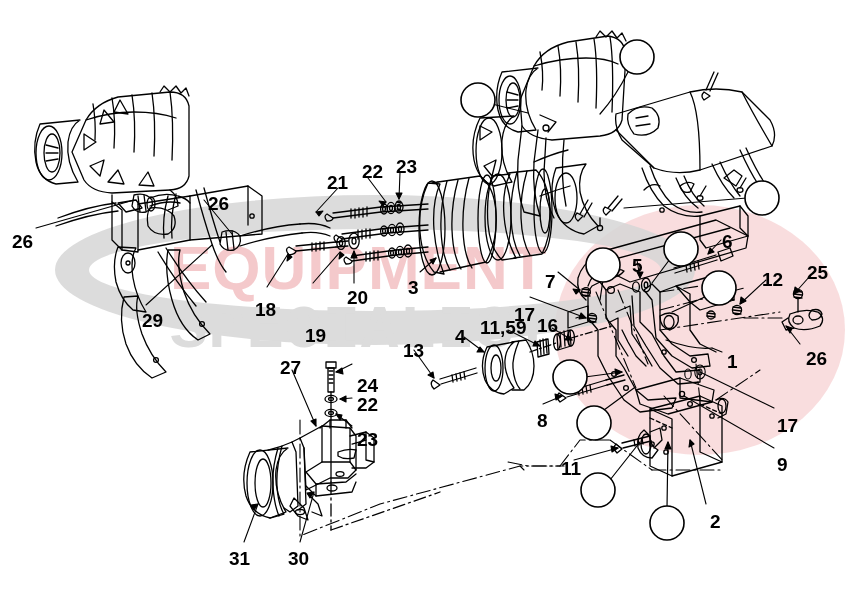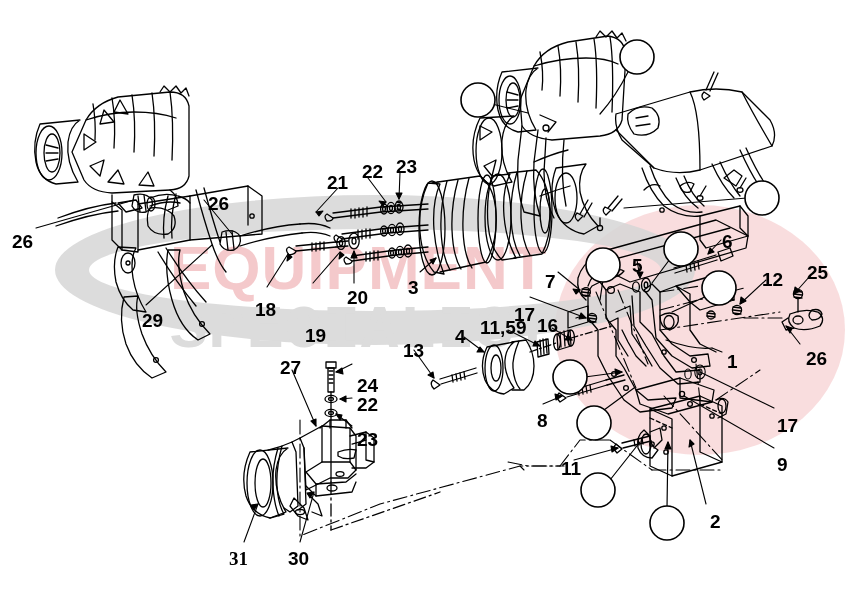--- a/index.html
+++ b/index.html
@@ -569,21 +569,21 @@
       <div class="num" style="left: 727px; top: 352px;">1</div>
       <div class="num" style="left: 537px; top: 411px;">8</div>
       <div class="num" style="left: 777px; top: 416px;">17</div>
       <div class="num" style="left: 777px; top: 455px;">9</div>
       <div class="num" style="left: 561px; top: 459px;">11</div>
       <div class="num" style="left: 710px; top: 512px;">2</div>
       <div class="num" style="left: 280px; top: 358px;">27</div>
       <div class="num" style="left: 357px; top: 376px;">24</div>
       <div class="num" style="left: 357px; top: 395px;">22</div>
       <div class="num" style="left: 357px; top: 430px;">23</div>
-      <div class="num" style="left: 229px; top: 549px; font-family: Liberation Serif, serif;">31</div>
+      <div class="num" style="left: 229px; top: 549px;">31</div>
       <div class="num" style="left: 288px; top: 549px;">30</div>
     </div>
   <div id="alpha-layer">
       <div class="alpha" style="left: 463px; top: 85px;">A</div>
       <div class="alpha" style="left: 622px; top: 42px;">B</div>
       <div class="alpha" style="left: 747px; top: 183px;">C</div>
       <div class="alpha" style="left: 588px; top: 250px;">A</div>
       <div class="alpha" style="left: 666px; top: 234px;">B</div>
       <div class="alpha" style="left: 704px; top: 273px;">C</div>
       <div class="alpha" style="left: 555px; top: 362px;">E</div>

